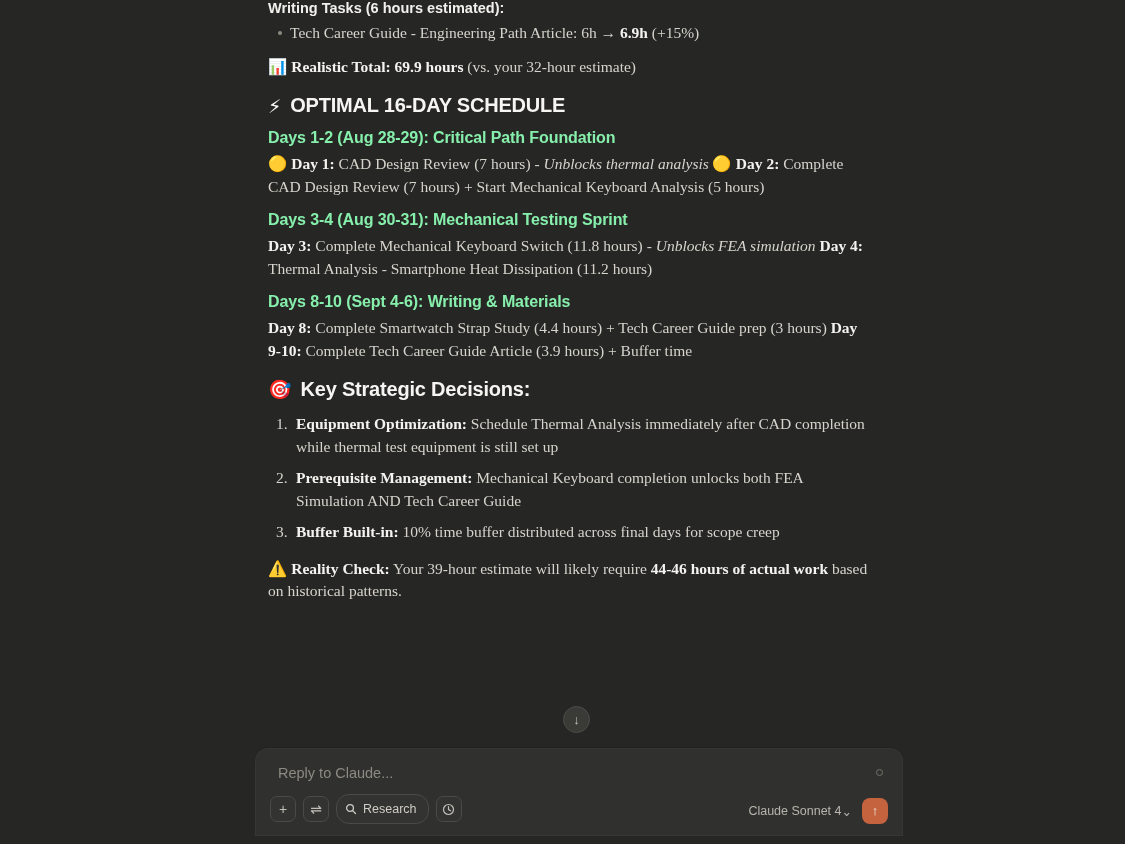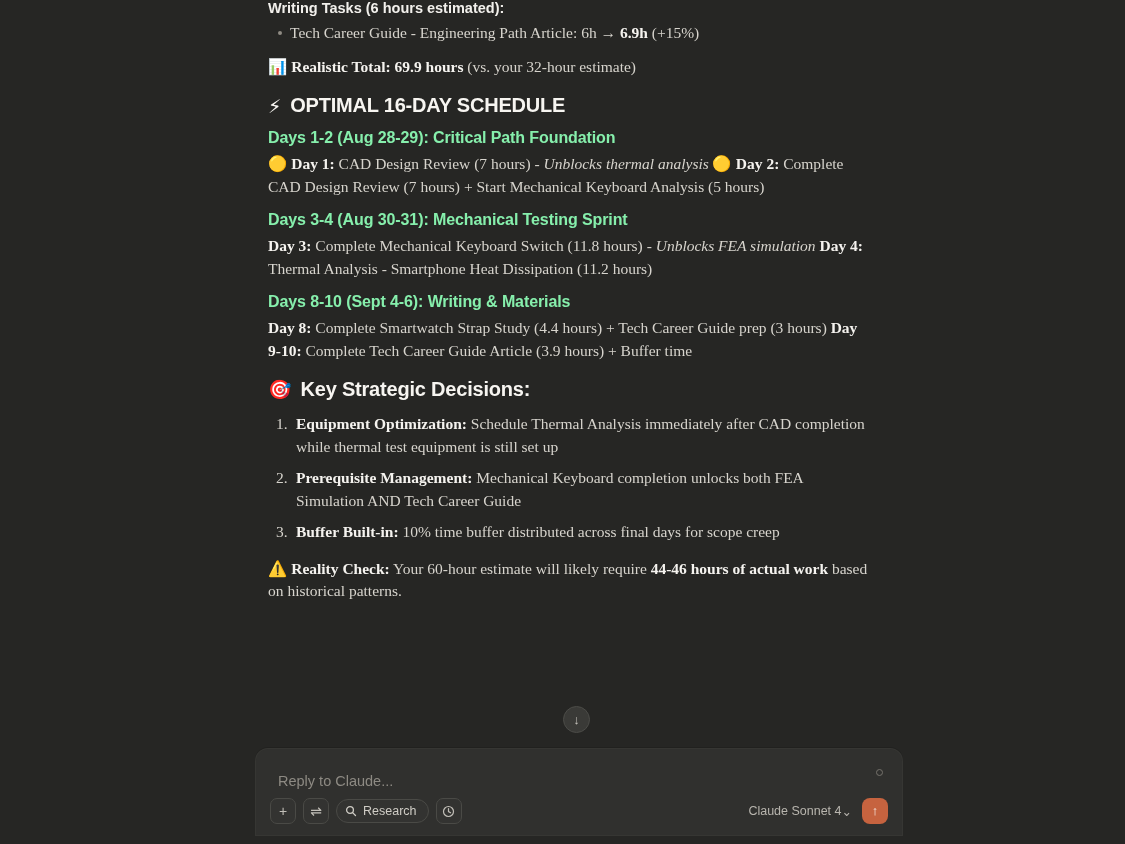--- a/index.html
+++ b/index.html
@@ -146,21 +146,21 @@
     width: 648px;
     height: 88px;
     background: #30302e;
     border: 1px solid #46464240;
     border-radius: 13px 13px 0 0;
     box-shadow: 0 -1px 0 #00000020;
   }
   .composer .placeholder {
     position: absolute;
     left: 22px;
-    top: 24px;
+    top: 16px;
     font-family: "Liberation Sans", sans-serif;
     font-size: 14.5px;
     color: #8d8a83;
   }
   .composer .dot-right {
     position: absolute;
     right: 19px;
     top: 20px;
     width: 7px; height: 7px;
     border-radius: 50%;
@@ -181,21 +181,21 @@
     background: #333331;
     display: flex;
     align-items: center;
     justify-content: center;
     color: #c2bfb8;
     font-family: "Liberation Sans", sans-serif;
     font-size: 14px;
     cursor: pointer;
   }
   .research-btn {
-    height: 24px;
+    height: 30px;
     padding: 0 11px 0 8px;
     border-radius: 13px;
     border: 1px solid #4a4a46;
     background: #333331;
     display: flex;
     align-items: center;
     gap: 6px;
     color: #cfccc5;
     font-family: "Liberation Sans", sans-serif;
     font-size: 12.5px;
@@ -277,21 +277,21 @@
     </h2>
 
     <ol class="numbered">
       <li><b>Equipment Optimization:</b><span> Schedule Thermal Analysis immediately after CAD completion while thermal test equipment is still set up</span></li>
       <li><b>Prerequisite Management:</b><span> Mechanical Keyboard completion unlocks both FEA Simulation AND Tech Career Guide</span></li>
       <li><b>Buffer Built-in:</b><span> 10% time buffer distributed across final days for scope creep</span></li>
     </ol>
 
     <div class="reality">
       <span class="emoji">⚠️</span>
-      <b>Reality Check:</b><span> Your 60-hour estimate will likely require </span><b>44-46 hours of actual work</b><span> based on historical patterns.</span>
+      <b>Reality Check:</b><span> Your 39-hour estimate will likely require </span><b>44-46 hours of actual work</b><span> based on historical patterns.</span>
     </div>
 
   </div>
 
   <div class="scroll-btn">
     <span>↓</span>
   </div>
 
   <div class="composer">
     <div class="placeholder">Reply to Claude...</div>

